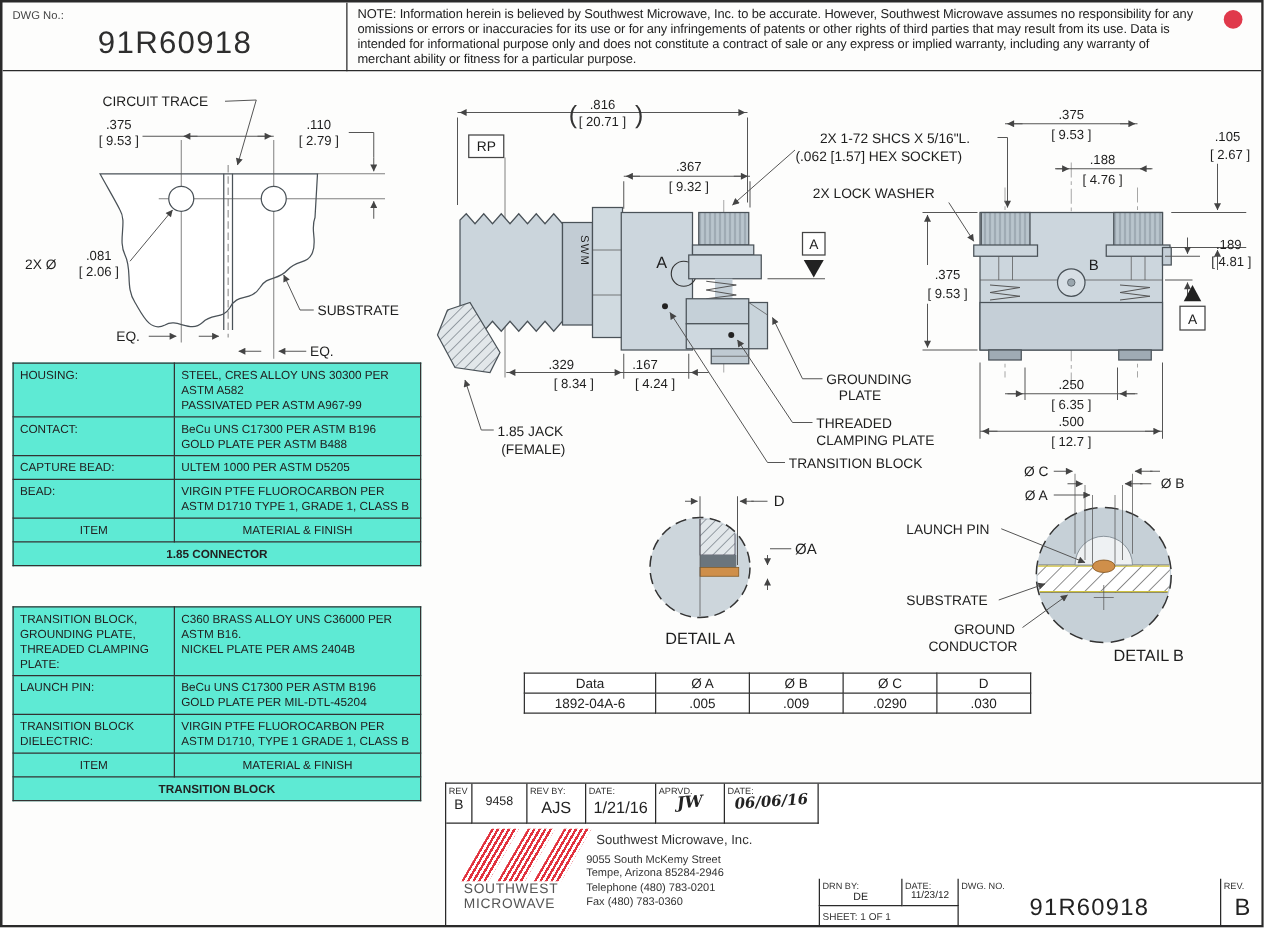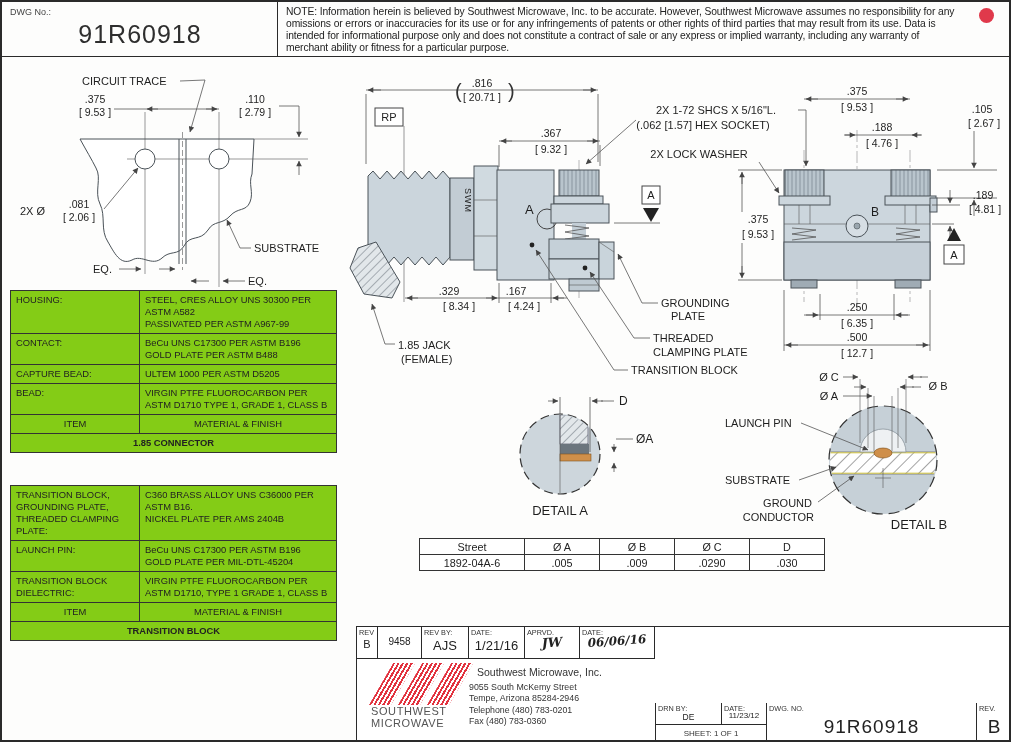--- a/index.html
+++ b/index.html
@@ -16,21 +16,21 @@
   
   #cv{position:absolute;left:0;top:55px;}
   .t{font-family:"Liberation Sans",sans-serif;fill:#1e1e1e;}
   .d{font-size:10.5px;} .l{font-size:11px;} .big{font-size:13px;} .paren{font-size:20px;fill:#333;}
   .mid{text-anchor:middle;} .end{text-anchor:end;}
   .dim{stroke:#555;stroke-width:0.8;fill:none;}
   .obj{stroke:#4a5258;stroke-width:1;}
   .cl{stroke:#8a8a8a;stroke-width:0.6;stroke-dasharray:12 3 3 3;fill:none;}
   .thin{stroke:#555;stroke-width:0.6;fill:none;}
   
-  .mtable{position:absolute;border-collapse:collapse;width:327px;background:#84cc16;}
+  .mtable{position:absolute;border-collapse:collapse;width:327px;background:#5eead4;}
   .mtable td{border:1px solid #333;font-size:9.4px;line-height:1.28;padding:3px 5px;vertical-align:top;white-space:pre-line;}
   .mtable td.c1{width:118px;}
   .mtable td.hd{text-align:center;vertical-align:middle;}
   .mtable td.ttl{text-align:center;font-weight:bold;vertical-align:middle;}
   .mtable{border:1.5px solid #333;}
   
   #modtab{position:absolute;left:417px;top:536px;border-collapse:collapse;background:#fff;}
   #modtab td{border:1px solid #333;font-size:10.8px;text-align:center;padding:1px 4px;height:13px;}
   #modtab td.mcol{width:96px;} #modtab td.vcol{width:66px;}
   #modtab{border:1.5px solid #333;}
@@ -416,21 +416,21 @@
       </tr>
       <tr>
         <td class="ttl" colspan="2">TRANSITION BLOCK</td>
       </tr>
     </tbody>
   </table>
 
   <table id="modtab">
     <tbody>
       <tr>
-        <td class="mcol">Street</td>
+        <td class="mcol">Data</td>
         <td class="vcol">Ø A</td>
         <td class="vcol">Ø B</td>
         <td class="vcol">Ø C</td>
         <td class="vcol">D</td>
       </tr>
       <tr>
         <td>1892-04A-6</td>
         <td>.005</td>
         <td>.009</td>
         <td>.0290</td>
@@ -486,21 +486,21 @@
 
     <div class="tc" style="left:298px;top:76px;width:67px;height:22px;border-left:1px solid #2a2a2a;border-bottom:1px solid #2a2a2a;">
       <span class="tlbl">DRN BY:</span>
       <span class="tval" style="font-size:8.5px;margin-top:-2px;">DE</span>
     </div>
     <div class="tc" style="left:365px;top:76px;width:45px;height:22px;border-bottom:1px solid #2a2a2a;">
       <span class="tlbl">DATE:</span>
       <span class="tval" style="font-size:8px;margin-top:-3px;">11/23/12</span>
     </div>
     <div class="tc" style="left:298px;top:98px;width:112px;height:18px;border-left:1px solid #2a2a2a;border-right:1px solid #2a2a2a;">
-      <span class="tlbl" style="font-size:8px;padding-top:4px;text-align:center;">SHEET: 1 OF 1</span>
+      <span class="tlbl" style="font-size:8px;padding-top:4px;">SHEET: 1 OF 1</span>
     </div>
     <div class="tc" style="left:410px;top:76px;width:210px;height:40px;">
       <span class="tlbl">DWG. NO.</span>
       <span class="tval" style="font-size:19px;margin-top:2px;letter-spacing:1px;">91R60918</span>
     </div>
     <div class="tc" style="left:620px;top:76px;width:34px;height:40px;border-right:none;">
       <span class="tlbl">REV.</span>
       <span class="tval" style="font-size:19px;margin-top:2px;">B</span>
     </div>
   </div>

